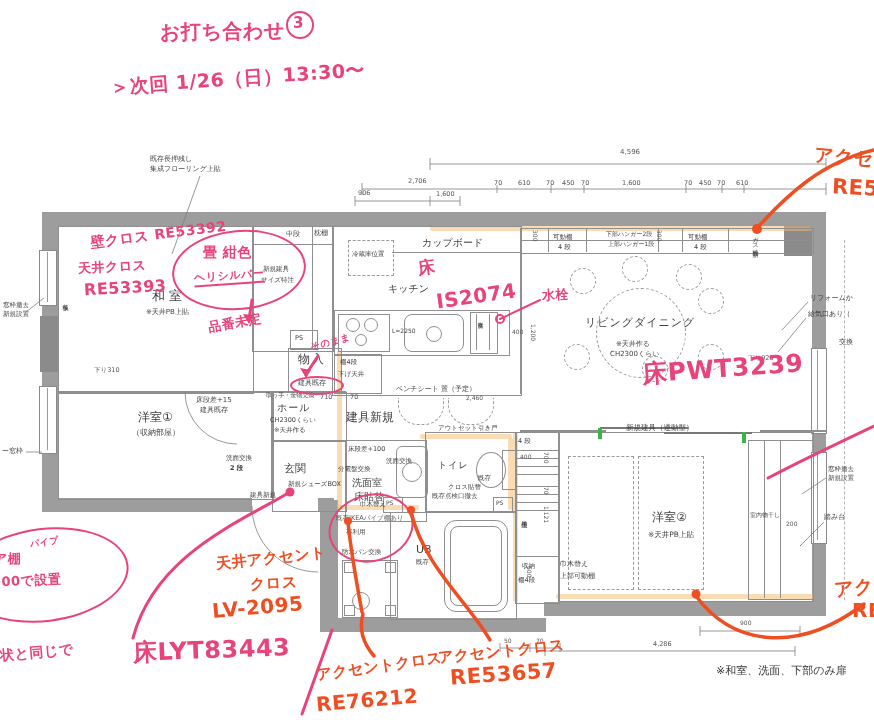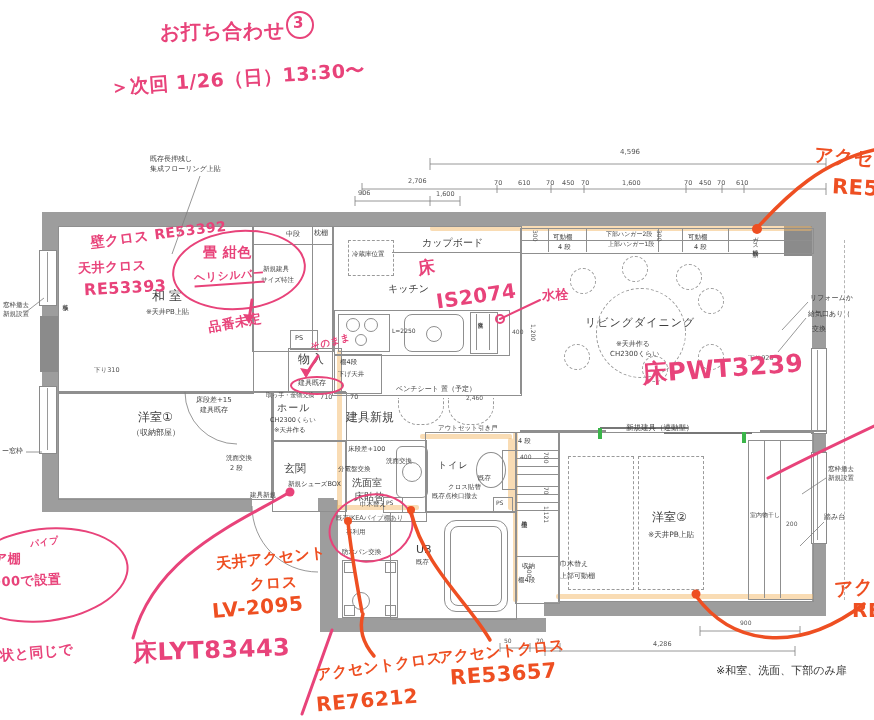--- a/index.html
+++ b/index.html
@@ -189,21 +189,21 @@
   <span class="lbl" style="left:346px;top:410px;font-size:12px;">建具新規</span>
   <span class="lbl" style="left:438px;top:424px;font-size:6.5px;">アウトセット引き戸</span>
   <span class="lbl" style="left:196px;top:396px;font-size:7px;">床段差+15</span>
   <span class="lbl" style="left:200px;top:406px;font-size:7px;">建具既存</span>
   <span class="lbl" style="left:277px;top:402px;font-size:10px;letter-spacing:1px;">ホール</span>
   <span class="lbl" style="left:270px;top:416px;font-size:6.5px;">CH2300くらい</span>
   <span class="lbl" style="left:274px;top:426px;font-size:6.5px;">※天井作る</span>
   <span class="lbl" style="left:138px;top:410px;font-size:12px;">洋室①</span>
   <span class="lbl" style="left:132px;top:428px;font-size:8px;">（収納部屋）</span>
   <span class="lbl" style="left:226px;top:454px;font-size:6.5px;">洗面交換</span>
-  <span class="lbl" style="left:230px;top:464px;font-size:6.5px;">2 段</span>
+  <span class="lbl" style="left:230px;top:464px;font-size:6.5px;font-weight:bold;">2 段</span>
   <span class="lbl" style="left:284px;top:462px;font-size:11px;">玄関</span>
   <span class="lbl" style="left:288px;top:480px;font-size:6.5px;">新規シューズBOX</span>
   <span class="lbl" style="left:250px;top:491px;font-size:6.5px;">建具新規</span>
   <span class="lbl" style="left:348px;top:445px;font-size:6.5px;">床段差+100</span>
   <span class="lbl" style="left:386px;top:457px;font-size:6.5px;">洗面交換</span>
   <span class="lbl" style="left:338px;top:465px;font-size:6.5px;">分電盤交換</span>
   <span class="lbl" style="left:352px;top:477px;font-size:10px;">洗面室</span>
   <span class="lbl" style="left:354px;top:491px;font-size:10px;">床貼替</span>
   <span class="lbl" style="left:360px;top:500px;font-size:6.5px;">巾木替え</span>
   <span class="lbl" style="left:386px;top:499px;font-size:6px;">PS</span>
@@ -227,21 +227,21 @@
   <span class="lbl" style="left:626px;top:423px;font-size:7.5px;">新規建具（連動型）</span>
   <span class="lbl" style="left:652px;top:510px;font-size:12px;">洋室②</span>
   <span class="lbl" style="left:648px;top:530px;font-size:7.5px;">※天井PB上貼</span>
   <span class="lbl" style="left:750px;top:511px;font-size:6px;">室内物干し</span>
   <span class="lbl" style="left:828px;top:465px;font-size:6.5px;">窓枠撤去</span>
   <span class="lbl" style="left:828px;top:474px;font-size:6.5px;">新規設置</span>
   <span class="lbl" style="left:824px;top:513px;font-size:7px;">踏み台</span>
   <span class="dim" style="left:786px;top:520px;font-size:6px;">200</span>
   <span class="lbl" style="left:810px;top:294px;font-size:7px;">リフォームか</span>
   <span class="lbl" style="left:808px;top:310px;font-size:7px;">給気口あり（</span>
-  <span class="lbl" style="left:812px;top:325px;font-size:7px;">交換</span>
+  <span class="lbl" style="left:812px;top:338px;font-size:7px;padding-left:27px;">交換</span>
   <span class="dim" style="left:748px;top:354px;">下り925</span>
   <span class="dim" style="left:94px;top:366px;">下り310</span>
   <span class="lbl" style="left:150px;top:155px;font-size:7px;">既存長押残し</span>
   <span class="lbl" style="left:150px;top:165px;font-size:7px;">集成フローリング上貼</span>
   <span class="lbl vtext" style="left:62px;top:300px;font-size:6px;">板張り</span>
   <span class="lbl" style="left:3px;top:301px;font-size:6.5px;">窓枠撤去</span>
   <span class="lbl" style="left:3px;top:310px;font-size:6.5px;">新規設置</span>
   <span class="lbl" style="left:2px;top:447px;font-size:7px;">ー窓枠</span>
 
   <span class="dim" style="left:620px;top:148px;font-size:7px;">4,596</span>

